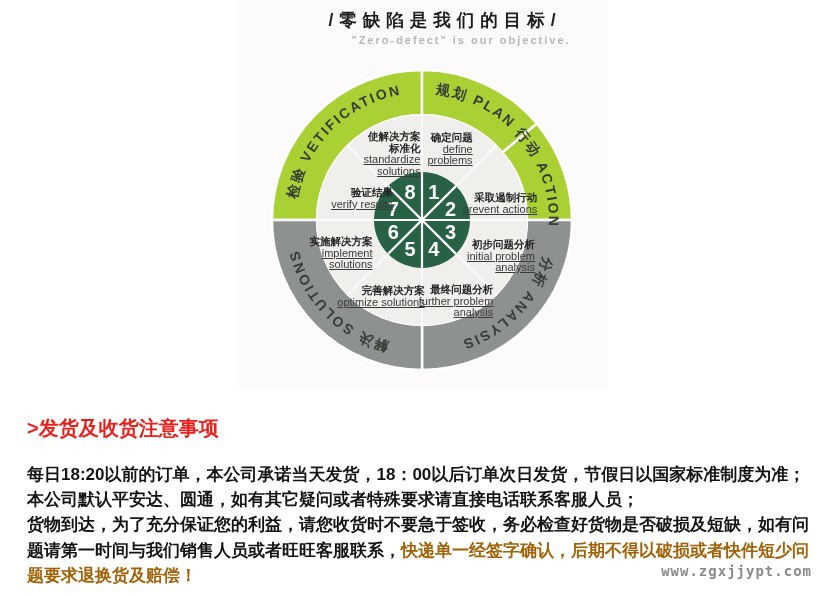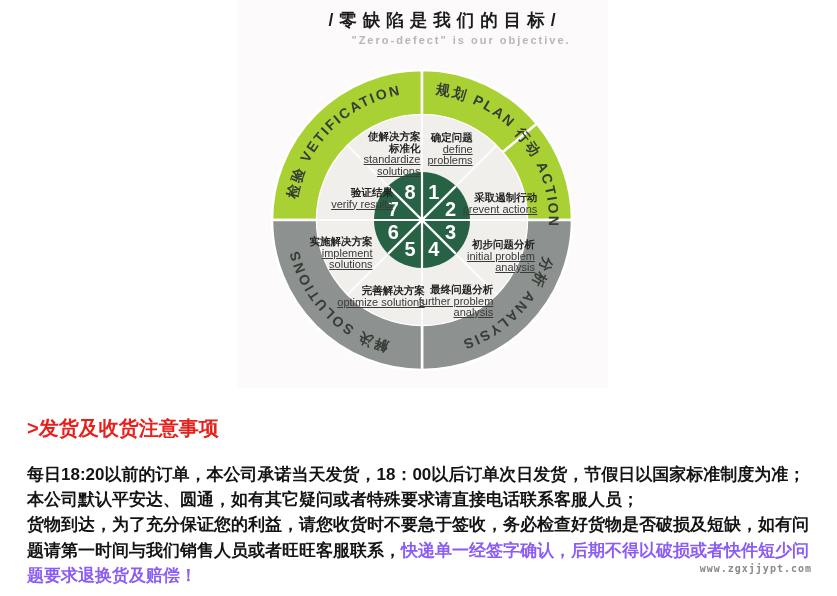--- a/index.html
+++ b/index.html
@@ -27,24 +27,24 @@
   .step .en{font-size:11px;color:#3a3a3a;text-decoration:underline;}
   .notice-heading{
     position:absolute;left:27px;top:415px;
     font-size:20px;font-weight:700;color:#e8201c;white-space:nowrap;
   }
   .notice-para{
     position:absolute;left:27px;top:462px;width:800px;
     font-size:17px;font-weight:700;color:#141414;line-height:25.2px;
   }
   .notice-para .line{white-space:nowrap;}
-  .notice-para .red{color:#8b5cf6;}
+  .notice-para .red{color:#a16207;}
   .website{
     position:absolute;right:25px;top:563px;
-    font-family:"DejaVu Sans Mono",monospace;font-size:10px;font-weight:600;
+    font-family:"DejaVu Sans Mono",monospace;font-size:14px;font-weight:600;
     letter-spacing:1px;color:#8a8a8a;white-space:nowrap;
   }
 </style>
 </head>
 <body>
 
 <div class="scan-bg"></div>
 
 <div class="banner-title">/零缺陷是我们的目标/</div>
 <div class="banner-subtitle">"Zero-defect" is our objective.</div>

